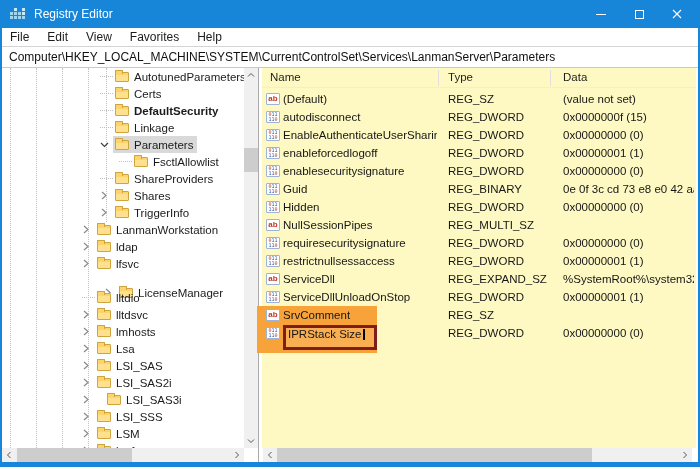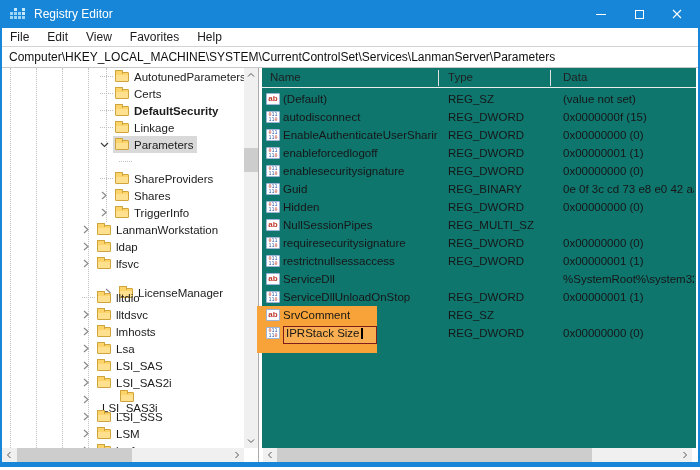--- a/index.html
+++ b/index.html
@@ -55,37 +55,37 @@
   .sbar { position:absolute; background:#f0f0f0; }
   .sb-btn { position:absolute; width:14px; height:14px; display:flex; align-items:center; justify-content:center; }
   .sb-thumb { position:absolute; background:#cdcdcd; }
   .tree-vscroll { left:244px; top:68px; width:14px; height:380px; }
   .tree-hscroll { left:2px; top:448px; width:242px; height:14px; }
   .right-hscroll { left:263px; top:448px; width:429px; height:14px; }
 
   .splitter { position:absolute; left:258px; top:68px; width:4px; height:394px; background:#fff; border-left:1px solid #ababab; }
 
   
-  .right-panel { position:absolute; left:262px; top:68px; width:434px; height:380px; background:#0f766e; }
+  .right-panel { position:absolute; left:262px; top:68px; width:434px; height:380px; background:#fef9c3; }
   .list-header { position:absolute; left:0; top:0; width:434px; height:20px; font-size:11.5px; color:#1f1f1f;
                  border-bottom:1px solid #ececec; }
   .hcell { position:absolute; top:3px; }
   .hsep { position:absolute; top:2px; height:16px; width:0; border-left:1px solid #e0e0e0; }
   .orange { position:absolute; left:-5px; top:238px; width:120px; height:47px; background:var(--hl); z-index:1; }
   .lrow { position:absolute; left:0; width:434px; height:18px; font-size:11.5px; color:#161616; z-index:2; }
   .lrow span.cell { position:absolute; top:0; line-height:18px; white-space:nowrap; overflow:hidden; }
   .c-name { left:21px; width:154px; }
   .c-type { left:186px; width:112px; }
   .c-data { left:301px; width:131px; }
   .vicon { position:absolute; left:4px; top:3px; width:14px; height:12px; border:1px solid #9db4d6; background:#fff;
            border-radius:1px; display:flex; align-items:center; justify-content:center; overflow:hidden; }
   .vic-ab { font-weight:bold; font-size:8px; line-height:1; color:#c0392b; }
   .vic-num { font-family:"DejaVu Sans Mono", monospace; font-size:5px; line-height:1.1; color:#2d59a7; text-align:center; }
   .vic-num i { color:#c0392b; font-style:normal; }
-  .editbox { display:inline-block; min-width:94px; height:18px; line-height:13px; border:1px solid #7f1d1d;
+  .editbox { display:inline-block; min-width:94px; height:25px; line-height:13px; border:3px solid #7f1d1d;
              padding:0 2px; margin-top:1px; background:rgba(255,255,255,0.12); }
   .caret { display:inline-block; width:2px; height:11px; background:#000; vertical-align:-2px; margin-left:1px; }
   svg.chevsvg { display:block; }
 </style>
 </head>
 <body>
 
 <div class="window">
   <div class="b-left"></div>
   <div class="b-right"></div>
@@ -166,20 +166,24 @@
             <path d="M2 4 L5.5 7.5 L9 4" fill="none" stroke="#404040" stroke-width="1.2"></path>
           </svg>
         </span>
         <span class="tgroup sel" style="left: 111px;">
           <span class="folder"></span>
           <span class="tlabel">Parameters</span>
         </span>
       </div>
       <div class="trow" style="top: 85px;">
         <span class="stub" style="left: 117px;"></span>
+        <span class="tgroup" style="left: 130px;">
+          <span class="folder"></span>
+          <span class="tlabel">FsctlAllowlist</span>
+        </span>
       </div>
       <div class="trow" style="top: 102px;">
         <span class="stub" style="left: 98px;"></span>
         <span class="tgroup" style="left: 111px;">
           <span class="folder"></span>
           <span class="tlabel">ShareProviders</span>
         </span>
       </div>
       <div class="trow" style="top: 119px;">
         <span class="chev" style="left: 97px;">
@@ -308,21 +312,21 @@
           <span class="folder"></span>
           <span class="tlabel">LSI_SAS2i</span>
         </span>
       </div>
       <div class="trow" style="top: 323px;">
         <span class="chev" style="left: 79px;">
           <svg class="chevsvg" width="10" height="11" viewBox="0 0 10 11">
             <path d="M3 2 L7 5.5 L3 9" fill="none" stroke="#8a8a8a" stroke-width="1.2"></path>
           </svg>
         </span>
-        <span class="tgroup" style="left: 93px; flex-direction: column;">
+        <span class="tgroup" style="left: 103px;">
           <span class="folder"></span>
           <span class="tlabel">LSI_SAS3i</span>
         </span>
       </div>
       <div class="trow" style="top: 340px;">
         <span class="chev" style="left: 79px;">
           <svg class="chevsvg" width="10" height="11" viewBox="0 0 10 11">
             <path d="M3 2 L7 5.5 L3 9" fill="none" stroke="#8a8a8a" stroke-width="1.2"></path>
           </svg>
         </span>
@@ -473,20 +477,21 @@
           </span>
           <span class="cell c-name">restrictnullsessaccess</span>
           <span class="cell c-type">REG_DWORD</span>
           <span class="cell c-data">0x00000001 (1)</span>
         </div>
         <div class="lrow" style="top: 202px;">
           <span class="vicon">
             <span class="vic-ab">ab</span>
           </span>
           <span class="cell c-name">ServiceDll</span>
+          <span class="cell c-type">REG_EXPAND_SZ</span>
           <span class="cell c-data">%SystemRoot%\system32\s</span>
         </div>
         <div class="lrow" style="top: 220px;">
           <span class="vicon">
             <span class="vic-num"><i>0</i>11<br>11<i>0</i></span>
           </span>
           <span class="cell c-name">ServiceDllUnloadOnStop</span>
           <span class="cell c-type">REG_DWORD</span>
           <span class="cell c-data">0x00000001 (1)</span>
         </div>

